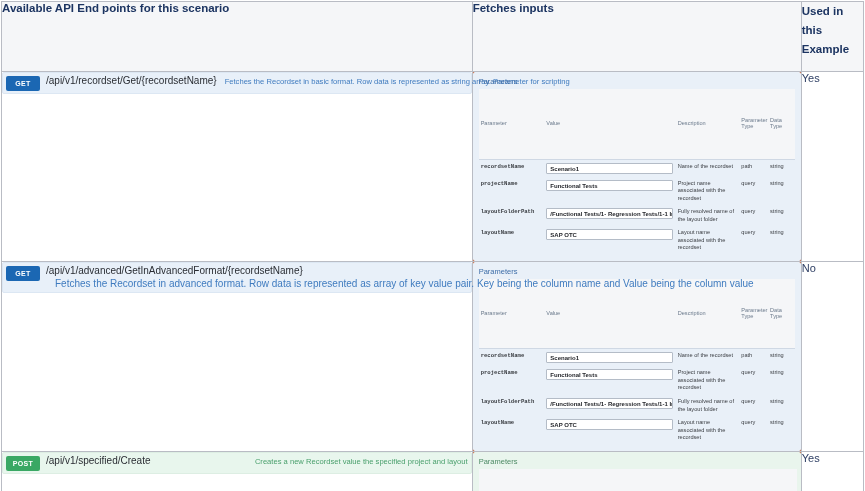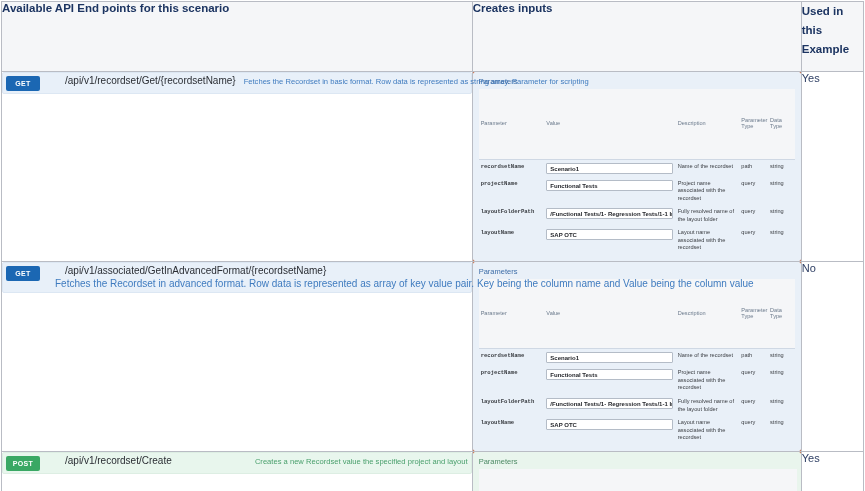--- a/index.html
+++ b/index.html
@@ -75,21 +75,20 @@
   }
   .badge.get  { background: #1b67b3; }
   .badge.post { background: #3aa864; }
 
   .oprow .body { flex: 1 1 auto; min-width: 0; }
   .pathline { display: flex; justify-content: space-between; gap: 8px; }
   .path {
     font-size: 10px;
     color: #2a2d33;
     white-space: nowrap;
-    margin-left: 19px;
   }
   .opdesc {
     font-size: 7.6px;
     white-space: nowrap;
     padding-top: 2px;
   }
   .opdesc.get  { color: #3f7bbf; }
   .opdesc.post { color: #4aa06d; }
   .desc-below {
     font-size: 10px;
@@ -167,21 +166,21 @@
   .c-pdata2 { width: 58px; }
 </style>
 </head>
 <body>
 
 <div class="page">
   <table class="apitable">
     <thead>
       <tr>
         <th class="col-api">Available API End points for this scenario</th>
-        <th class="col-ex">Creates inputs</th>
+        <th class="col-ex">Fetches inputs</th>
         <th class="col-used">Used in this Example</th>
       </tr>
     </thead>
     <tbody>
 
       <tr>
         <td class="apicell">
           <div class="oprow get">
             <div class="badge get">GET</div>
             <div class="body">
@@ -255,21 +254,21 @@
         </td>
         <td class="used">Yes</td>
       </tr>
 
       <tr>
         <td class="apicell">
           <div class="oprow get">
             <div class="badge get">GET</div>
             <div class="body">
               <div class="pathline">
-                <span class="path">/api/v1/associated/GetInAdvancedFormat/{recordsetName}</span>
+                <span class="path">/api/v1/advanced/GetInAdvancedFormat/{recordsetName}</span>
               </div>
               <div class="desc-below get">Fetches the Recordset in advanced format. Row data is represented as array of key value pair. Key being the column name and Value being the column value</div>
             </div>
           </div>
         </td>
         <td class="excell">
           <div class="paramsbox blue">
             <div class="params-title">Parameters</div>
             <table class="ptable">
               <colgroup>
@@ -331,21 +330,21 @@
         </td>
         <td class="used">No</td>
       </tr>
 
       <tr>
         <td class="apicell">
           <div class="oprow post">
             <div class="badge post">POST</div>
             <div class="body">
               <div class="pathline">
-                <span class="path">/api/v1/recordset/Create</span>
+                <span class="path">/api/v1/specified/Create</span>
                 <span class="opdesc post">Creates a new Recordset value the specified project and layout</span>
               </div>
             </div>
           </div>
         </td>
         <td class="excell">
           <div class="paramsbox green">
             <div class="params-title">Parameters</div>
             <table class="ptable">
               <colgroup>

